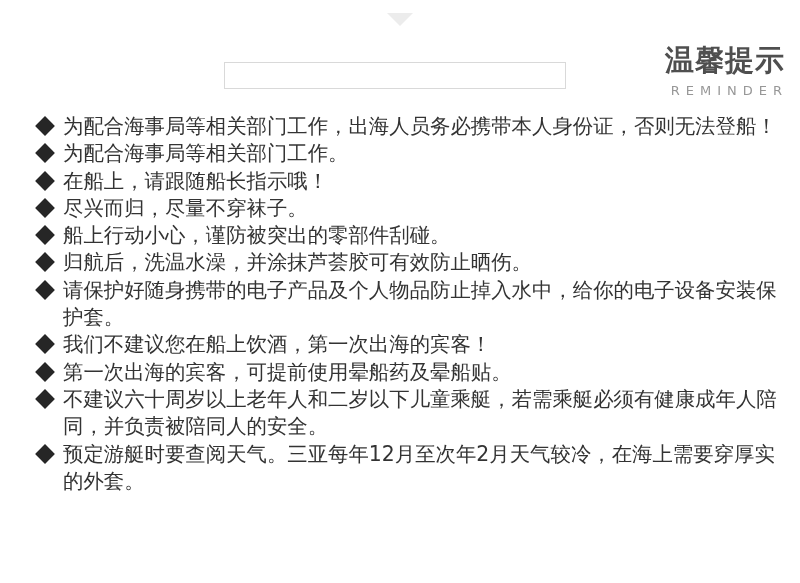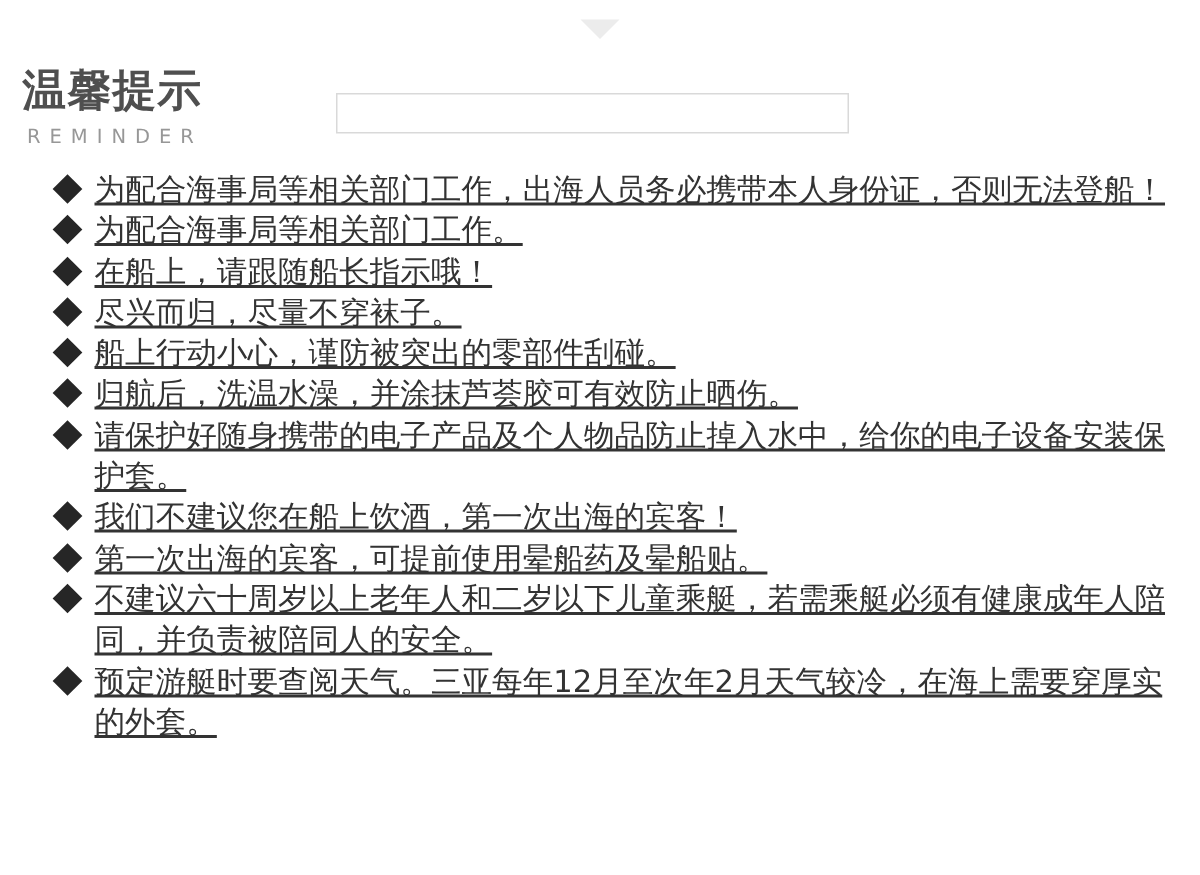--- a/index.html
+++ b/index.html
@@ -29,37 +29,37 @@
   .header { position: absolute; left: 0; top: 0; width: 800px; height: 110px; }
   .header-box {
     position: absolute;
     left: 224px; top: 62px;
     width: 340px; height: 25px;
     border: 1px solid var(--border, #d9d9d9);
   }
   .header-title-row {
     position: absolute;
     left: 0; top: 42px; width: 800px;
-    text-align: left;
+    text-align: right;
     z-index: 2;
   }
   .header-title-row .title-text {
     display: inline-block;
     background: var(--background, #fff);
     padding: 0 15px;
     font-size: 29px;
     line-height: 36px;
     font-weight: bold;
     letter-spacing: 1px;
     color: var(--title, #4f4f4f);
   }
   .header-subtitle-row {
     position: absolute;
     left: 0; top: 80px; width: 800px;
-    text-align: left;
+    text-align: right;
     z-index: 2;
   }
   .header-subtitle-row .subtitle-text {
     display: inline-block;
     background: var(--background, #fff);
     padding: 0 12px;
     font-size: 13px;
     line-height: 16px;
     letter-spacing: 6px;
     text-indent: 6px; 
@@ -86,21 +86,20 @@
   .diamond {
     display: block;
     width: 14px; height: 14px;
     margin: 6px 0 0 2px;
     background: var(--diamond, #262626);
     transform: rotate(45deg);
   }
   .item-text {
     flex: none;
     width: 716px;
-    text-decoration: underline;
   }
 </style>
 </head>
 <body>
 
 <div class="page">
 
   <div class="top-triangle"></div>
 
   <div class="header">

